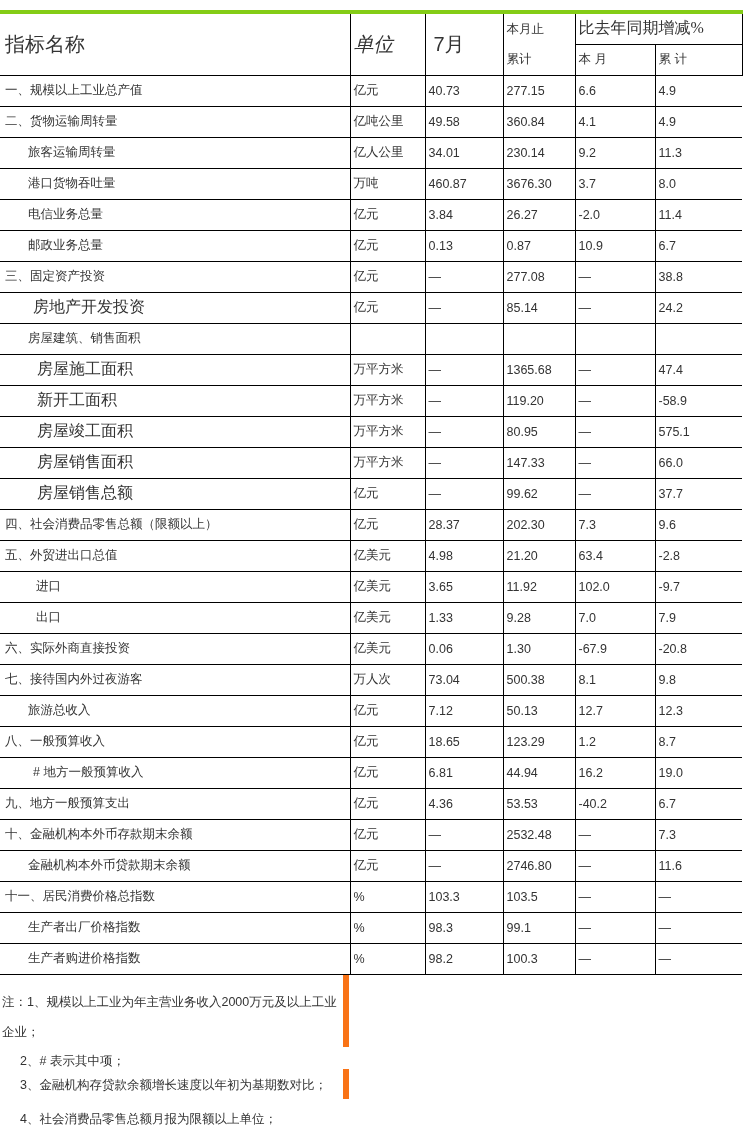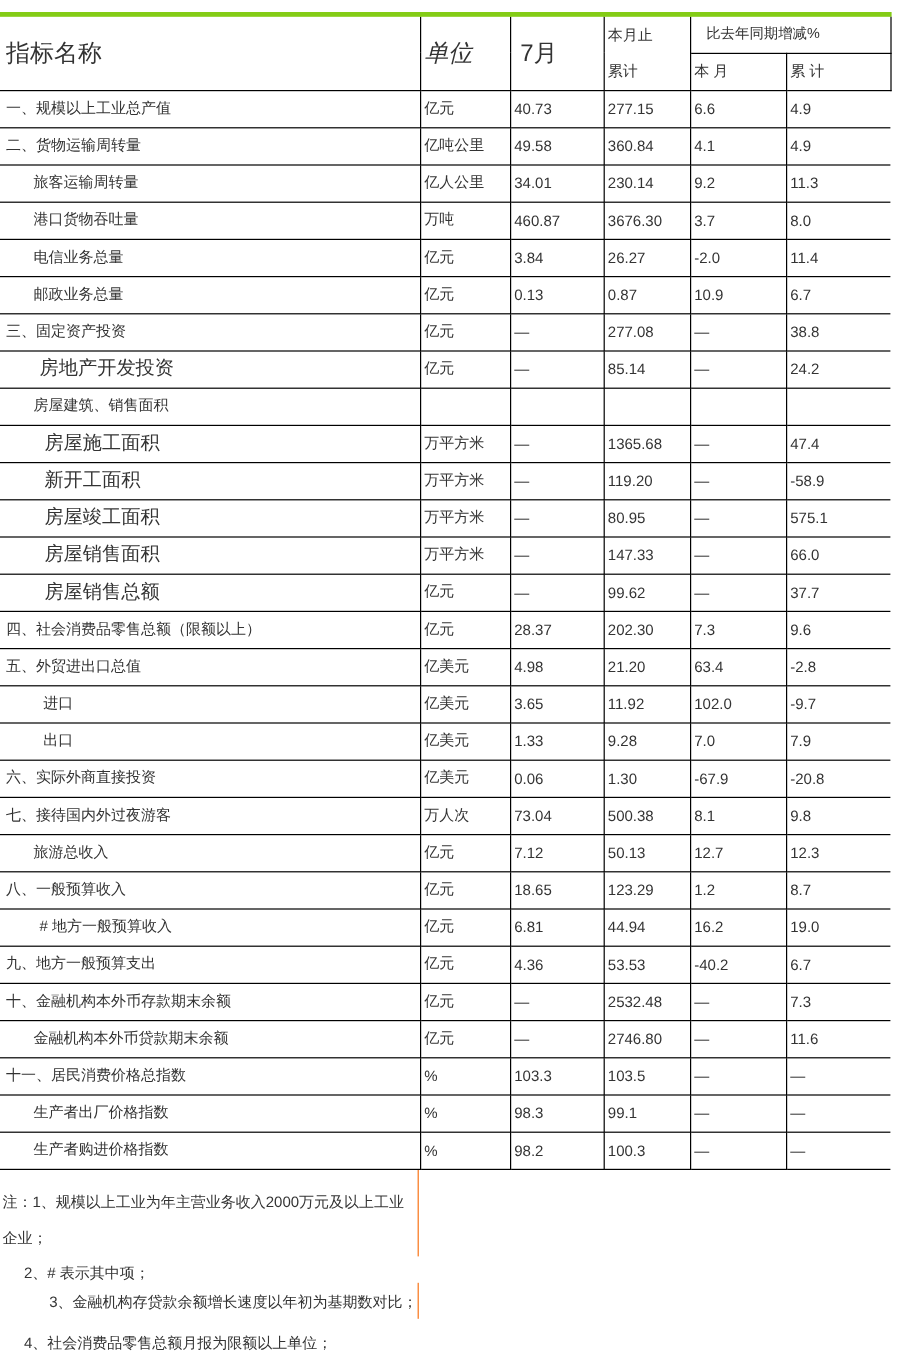--- a/index.html
+++ b/index.html
@@ -22,36 +22,36 @@
   }
   tbody td:last-child{border-right:none;}
   thead tr.hr1{height:32px;}
   thead tr.hr2{height:31px;}
   tbody tr{height:31px;}
 
   th.c-ind{font-size:20px;padding-left:5px;}
   th.c-unit{font-size:20px;padding-left:3px;font-style:italic;}
   th.c-month{font-size:20px;padding-left:8px;}
   th.c-cum{font-size:12.5px;line-height:30px;padding-left:3px;}
-  th.c-yoy{font-size:12px;padding-left:13px;}
+  th.c-yoy{font-size:16px;padding-left:3px;font-family:Liberation Serif, serif;}
   th.c-sub{font-size:12.5px;padding-left:3px;}
 
   td.ind-0{padding-left:5px;}
   td.ind-1{padding-left:28px;}
   td.ind-2{padding-left:33px;}
   td.ind-3{padding-left:37px;}
   td.ind-4{padding-left:36px;}
   td.large{font-size:16px;}
 
   .notes{width:751px;}
   .note{font-size:12.5px;color:#333333;box-sizing:border-box;}
-  .note.bordered{width:349px;border-right:1px solid #f97316;}
+  .note.bordered{width:349px;border-right:6px solid #f97316;}
   .note.n0{padding:12px 0 0 2px;line-height:30px;white-space:normal;}
   .note.n1{padding:6px 0 0 20px;line-height:16px;height:22px;}
-  .note.n2{padding:8px 0 6px 20px;line-height:16px;text-align:right;}
+  .note.n2{padding:8px 0 6px 20px;line-height:16px;}
   .note.n3{padding:12px 0 0 20px;line-height:16px;}
 </style>
 </head>
 <body>
 
 <div class="page">
   <table class="stat">
     <colgroup>
       <col style="width:350px">
         <col style="width:75px">

